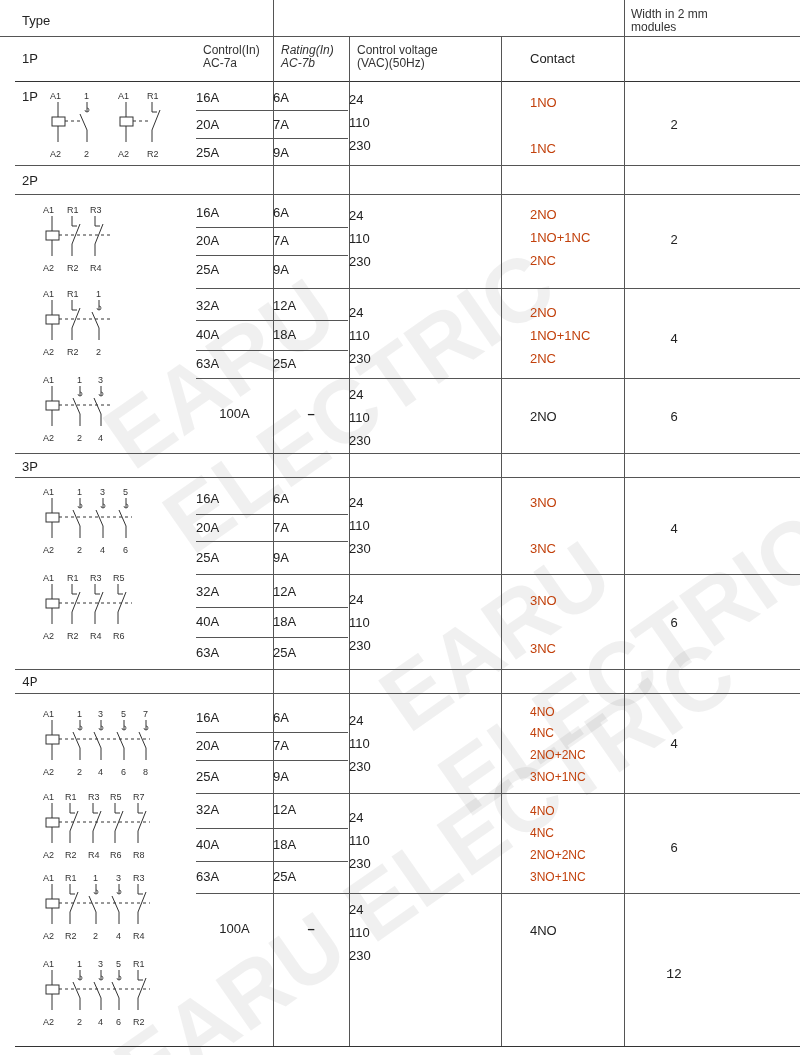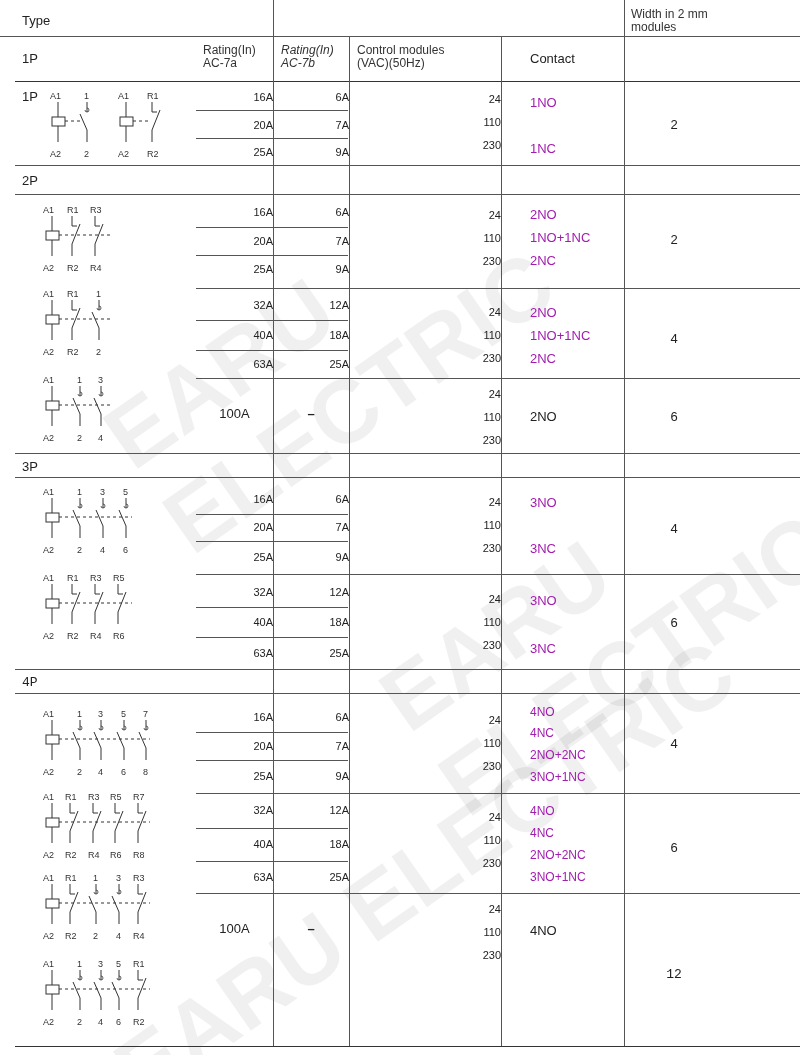--- a/index.html
+++ b/index.html
@@ -2,23 +2,23 @@
 <html><head>
 <meta charset="utf-8">
 <style>
   html,body{margin:0;padding:0;background:#fff;}
   body{width:800px;height:1055px;position:relative;overflow:hidden;font-family:"Liberation Sans",sans-serif;color:#222;}
   .hl{position:absolute;height:1px;background:#555;}
   .vl{position:absolute;width:1px;background:#555;}
   .t{position:absolute;font-size:13px;color:#222;white-space:nowrap;}
   .hdr{font-size:12px;line-height:13px;color:#333;}
   .c{text-align:center;}
-  .stack{position:absolute;font-size:11px;color:#222;text-align:right;}
+  .stack{position:absolute;font-size:13px;color:#222;text-align:left;}
   .stack div{height:23px;line-height:23px;}
-  .cstack{position:absolute;font-size:13px;color:#a21caf;}
+  .cstack{position:absolute;font-size:13px;color:#c2410c;}
   .diag{position:absolute;}
   .diag text{font-family:"Liberation Sans",sans-serif;font-size:9px;fill:#333;}
   .wm{position:absolute;color:rgba(0,0,0,0.06);font-size:90px;font-weight:bold;transform:rotate(-35deg);pointer-events:none;}
 </style>
 </head>
 <body>
 
 <div class="wm" style="left:80px;top:180px;">EARU ELECTRIC</div>
 <div class="wm" style="left:380px;top:520px;">EARU ELECTRIC</div>
 <div class="wm" style="left:60px;top:820px;">EARU ELECTRIC</div>
@@ -53,23 +53,23 @@
 <div class="hl" style="left:15px;width:785px;top:1046px;background:#333"></div>
 
 <div class="vl" style="left:273px;top:0;height:1046px;"></div>
 <div class="vl" style="left:349px;top:36px;height:1010px;"></div>
 <div class="vl" style="left:501px;top:36px;height:1010px;"></div>
 <div class="vl" style="left:624px;top:0;height:1046px;"></div>
 
 <div class="t" style="left:22px;top:13px;font-size:13px;">Type</div>
 <div class="t hdr" style="left:631px;top:8px;width:100px;white-space:normal;">Width in 2 mm modules</div>
 <div class="t" style="left:22px;top:51px;">1P</div>
-<div class="t hdr" style="left:203px;top:44px;width:70px;white-space:normal;">Rating(In) AC-7a</div>
+<div class="t hdr" style="left:203px;top:44px;width:70px;white-space:normal;">Control(In) AC-7a</div>
 <div class="t hdr" style="left:281px;top:44px;width:68px;white-space:normal;font-style:italic;">Rating(In) AC-7b</div>
-<div class="t hdr" style="left:357px;top:44px;width:110px;white-space:normal;">Control modules (VAC)(50Hz)</div>
+<div class="t hdr" style="left:357px;top:44px;width:110px;white-space:normal;">Control voltage (VAC)(50Hz)</div>
 <div class="t" style="left:530px;top:51px;">Contact</div>
 
 <div class="t" style="left:22px;top:89px;">1P</div>
 <div class="t" style="left:22px;top:173px;">2P</div>
 <div class="t" style="left:22px;top:459px;">3P</div>
 <div class="t" style="left:22px;top:675px;font-family:Liberation Mono, monospace;">4P</div>
 
 <div class="stack" style="left:196px;top:84px;width:77px;">
   <div style="height:27px;line-height:27px">16A</div>
   <div style="height:28px;line-height:28px">20A</div>

